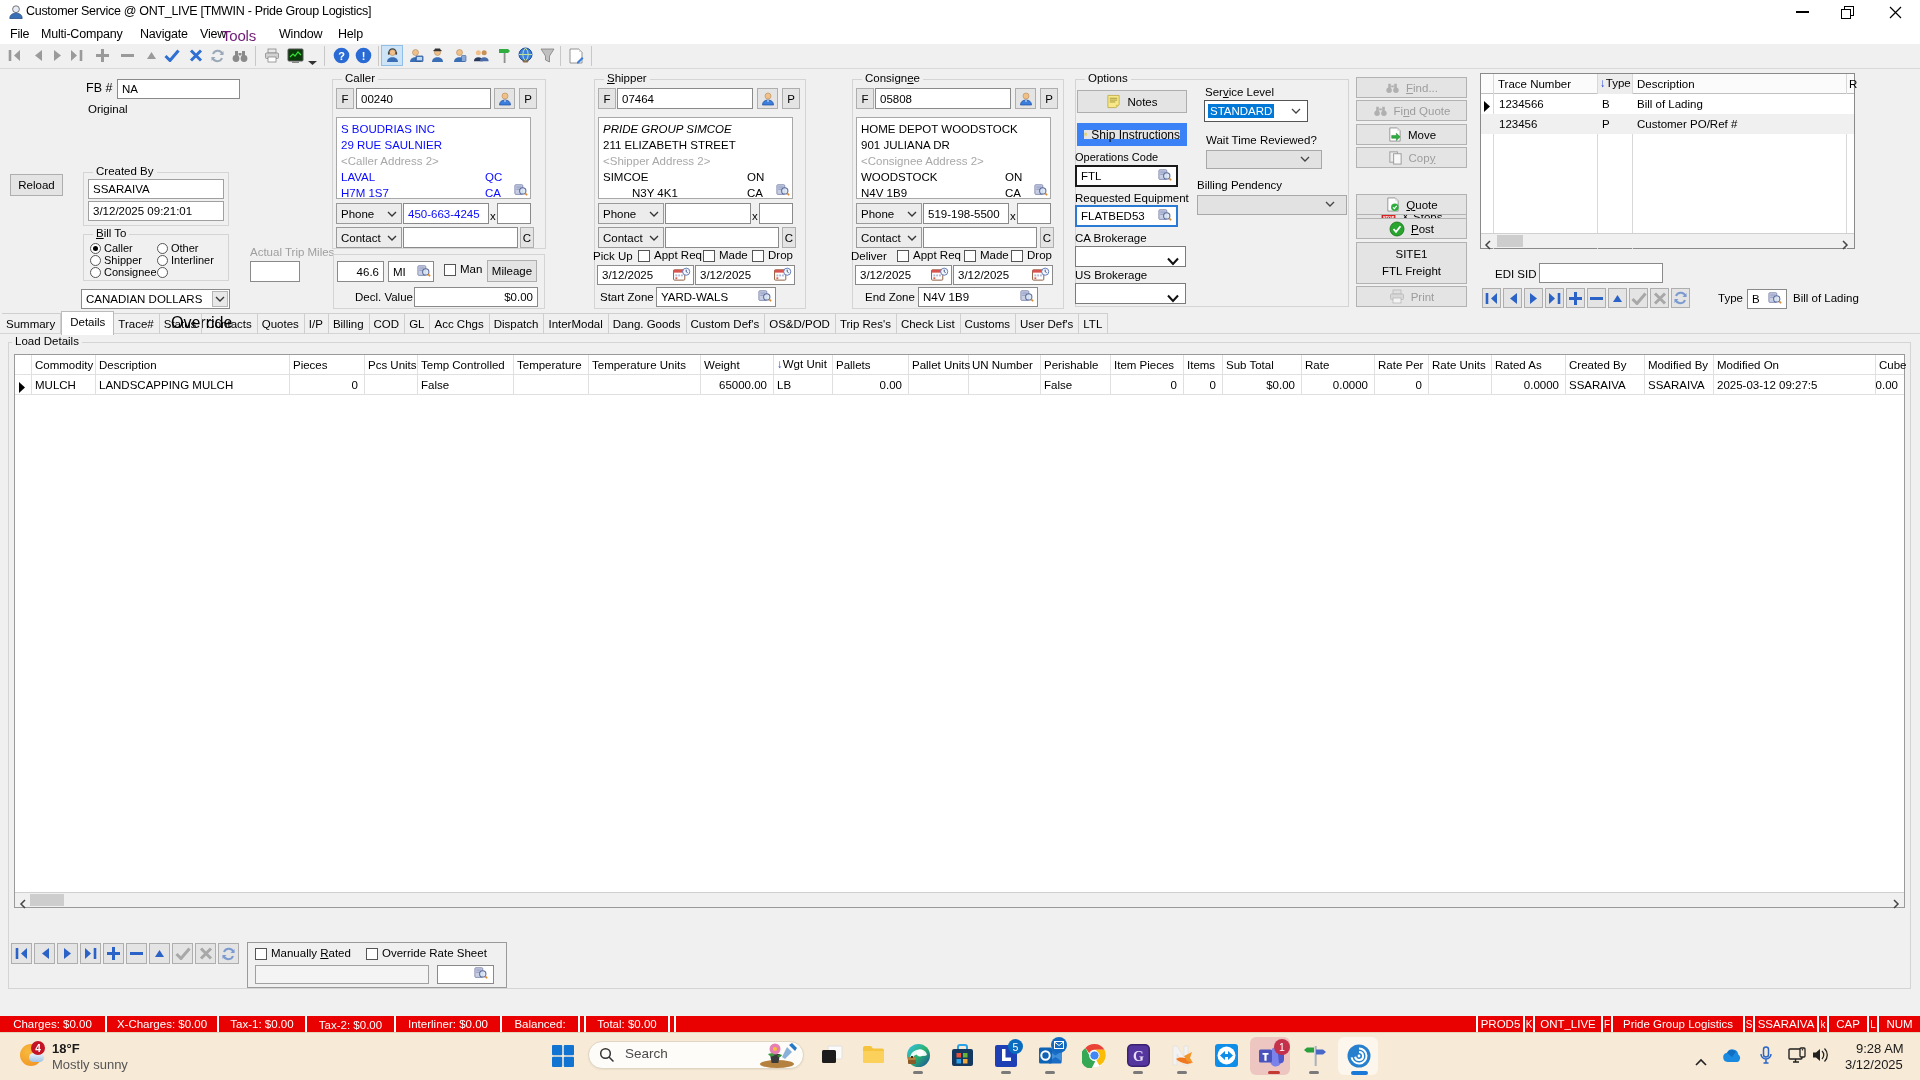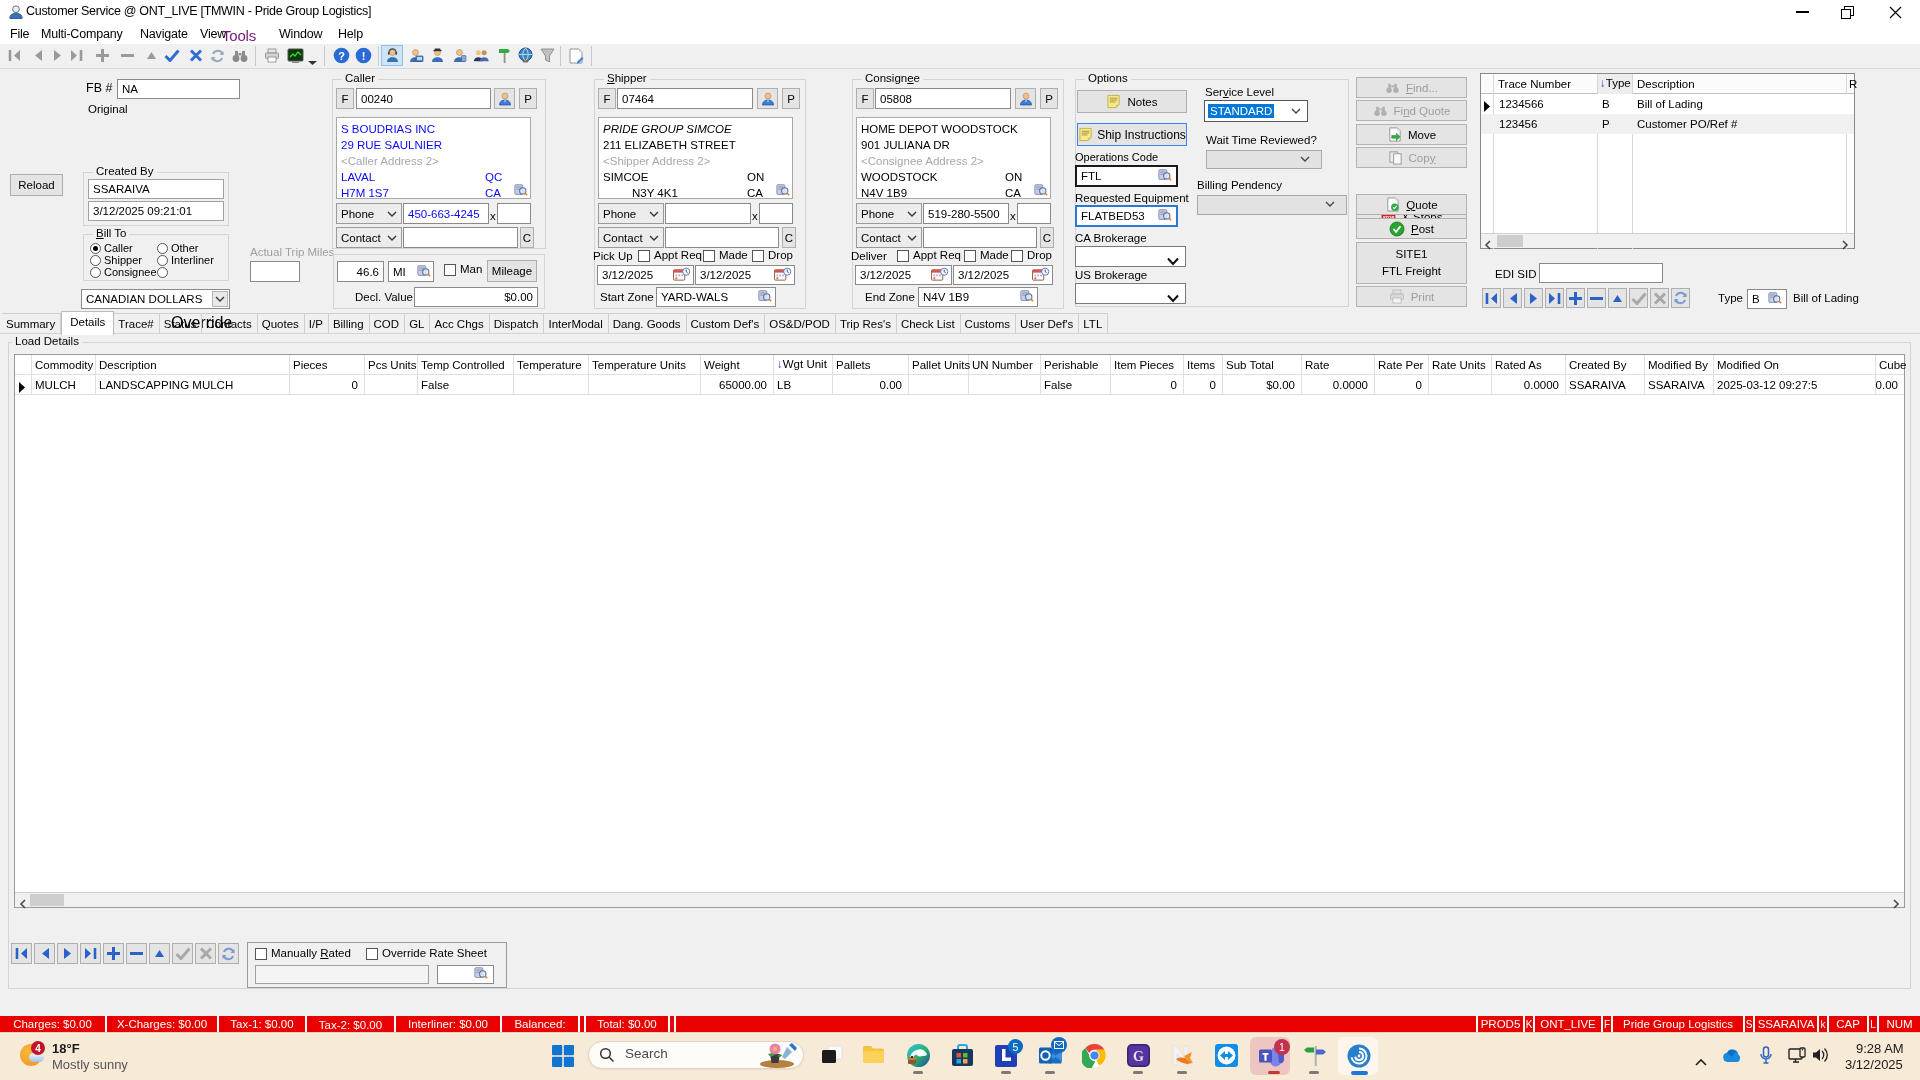--- a/index.html
+++ b/index.html
@@ -389,21 +389,21 @@
       <rect x="2.5" y="6.5" width="6" height="1.2" fill="#8d97bd"></rect>
       <circle cx="10" cy="9" r="3.6" fill="#dce7f5" fill-opacity="0.85" stroke="#5a6a9a" stroke-width="1.2"></circle>
       <line x1="12.6" y1="11.6" x2="15" y2="14" stroke="#e08a2d" stroke-width="2"></line>
     </svg></div>
 <div style="position:absolute;left:856px;top:203px;width:66px;height:21px;background:#ececec;border:1px solid #9a9a9a;box-sizing:border-box;font-size:11.5px;color:#000;display:flex;align-items:center;white-space:nowrap;overflow:hidden;padding-right:14px;padding-left:4px;">Phone</div>
 <div style="position:absolute;left:907px;top:210px;width:10px;height:8px;">
     <svg width="10" height="8" viewBox="0 0 10 8" style="display:block">
       <path d="M1 2l4 4 4-4" stroke="#333" stroke-width="1.3" fill="none"></path>
     </svg>
   </div>
-<div style="position:absolute;left:923px;top:203px;width:86px;height:21px;background:#fff;border:1px solid #8a8a8a;box-sizing:border-box;font-size:11.5px;color:#000;display:flex;align-items:center;white-space:nowrap;overflow:hidden;padding-left:4px;">519-280-5500</div>
+<div style="position:absolute;left:923px;top:203px;width:86px;height:21px;background:#fff;border:1px solid #8a8a8a;box-sizing:border-box;font-size:11.5px;color:#000;display:flex;align-items:center;white-space:nowrap;overflow:hidden;padding-left:4px;">519-198-5500</div>
 <div style="position:absolute;left:1010px;top:210px;font-size:11.5px;color:#000;white-space:nowrap;line-height:1.1;">x</div>
 <div style="position:absolute;left:1017px;top:203px;width:34px;height:21px;background:#fff;border:1px solid #8a8a8a;box-sizing:border-box;font-size:11.5px;color:#000;display:flex;align-items:center;white-space:nowrap;overflow:hidden;padding-left:4px;"></div>
 <div style="position:absolute;left:856px;top:227px;width:66px;height:21px;background:#ececec;border:1px solid #9a9a9a;box-sizing:border-box;font-size:11.5px;color:#000;display:flex;align-items:center;white-space:nowrap;overflow:hidden;padding-right:14px;padding-left:4px;">Contact</div>
 <div style="position:absolute;left:907px;top:234px;width:10px;height:8px;">
     <svg width="10" height="8" viewBox="0 0 10 8" style="display:block">
       <path d="M1 2l4 4 4-4" stroke="#333" stroke-width="1.3" fill="none"></path>
     </svg>
   </div>
 <div style="position:absolute;left:923px;top:227px;width:114px;height:21px;background:#fff;border:1px solid #8a8a8a;box-sizing:border-box;font-size:11.5px;color:#000;display:flex;align-items:center;white-space:nowrap;overflow:hidden;padding-left:4px;"></div>
 <div style="position:absolute;left:1040px;top:227px;width:14px;height:21px;background:#e4e4e4;border:1px solid #aeaeae;box-sizing:border-box;font-size:11.5px;color:#000;display:flex;align-items:center;justify-content:center;white-space:nowrap;">C</div>
@@ -450,21 +450,21 @@
 <div style="position:absolute;left:1077px;top:90px;width:110px;height:23px;background:#e4e4e4;border:1px solid #aeaeae;box-sizing:border-box;font-size:11.5px;color:#000;display:flex;align-items:center;justify-content:center;white-space:nowrap;">
     <svg width="15" height="15" viewBox="0 0 16 16">
       <path d="M2 1.5h12v10l-3.5 3H2z" fill="#f7e98a" stroke="#b8a23a" stroke-width="0.8"></path>
       <path d="M14 11.5h-3.5v3z" fill="#d9c45a"></path>
       <line x1="4" y1="4.5" x2="12" y2="4.5" stroke="#9a8a30" stroke-width="0.9"></line>
       <line x1="4" y1="6.5" x2="12" y2="6.5" stroke="#9a8a30" stroke-width="0.9"></line>
       <line x1="4" y1="8.5" x2="10" y2="8.5" stroke="#9a8a30" stroke-width="0.9"></line>
     </svg>
     <span style="margin-left:6px;">Notes</span>
   </div>
-<div style="position:absolute;left:1077px;top:123px;width:110px;height:23px;background:#e4e4e4;border:1px solid #3b82f6;box-sizing:border-box;font-size:12px;color:#000;display:flex;align-items:center;justify-content:center;white-space:nowrap;">
+<div style="position:absolute;left:1077px;top:123px;width:110px;height:23px;background:#e4e4e4;border:7px solid #3b82f6;box-sizing:border-box;font-size:12px;color:#000;display:flex;align-items:center;justify-content:center;white-space:nowrap;">
     <svg width="15" height="15" viewBox="0 0 16 16">
       <path d="M2 1.5h12v10l-3.5 3H2z" fill="#f7e98a" stroke="#b8a23a" stroke-width="0.8"></path>
       <path d="M14 11.5h-3.5v3z" fill="#d9c45a"></path>
       <line x1="4" y1="4.5" x2="12" y2="4.5" stroke="#9a8a30" stroke-width="0.9"></line>
       <line x1="4" y1="6.5" x2="12" y2="6.5" stroke="#9a8a30" stroke-width="0.9"></line>
       <line x1="4" y1="8.5" x2="10" y2="8.5" stroke="#9a8a30" stroke-width="0.9"></line>
     </svg>
     <span style="margin-left:4px;">Ship Instructions</span>
   </div>
 <div style="position:absolute;left:1075px;top:151px;font-size:11px;color:#000;white-space:nowrap;line-height:1.1;">Operations Code</div>

